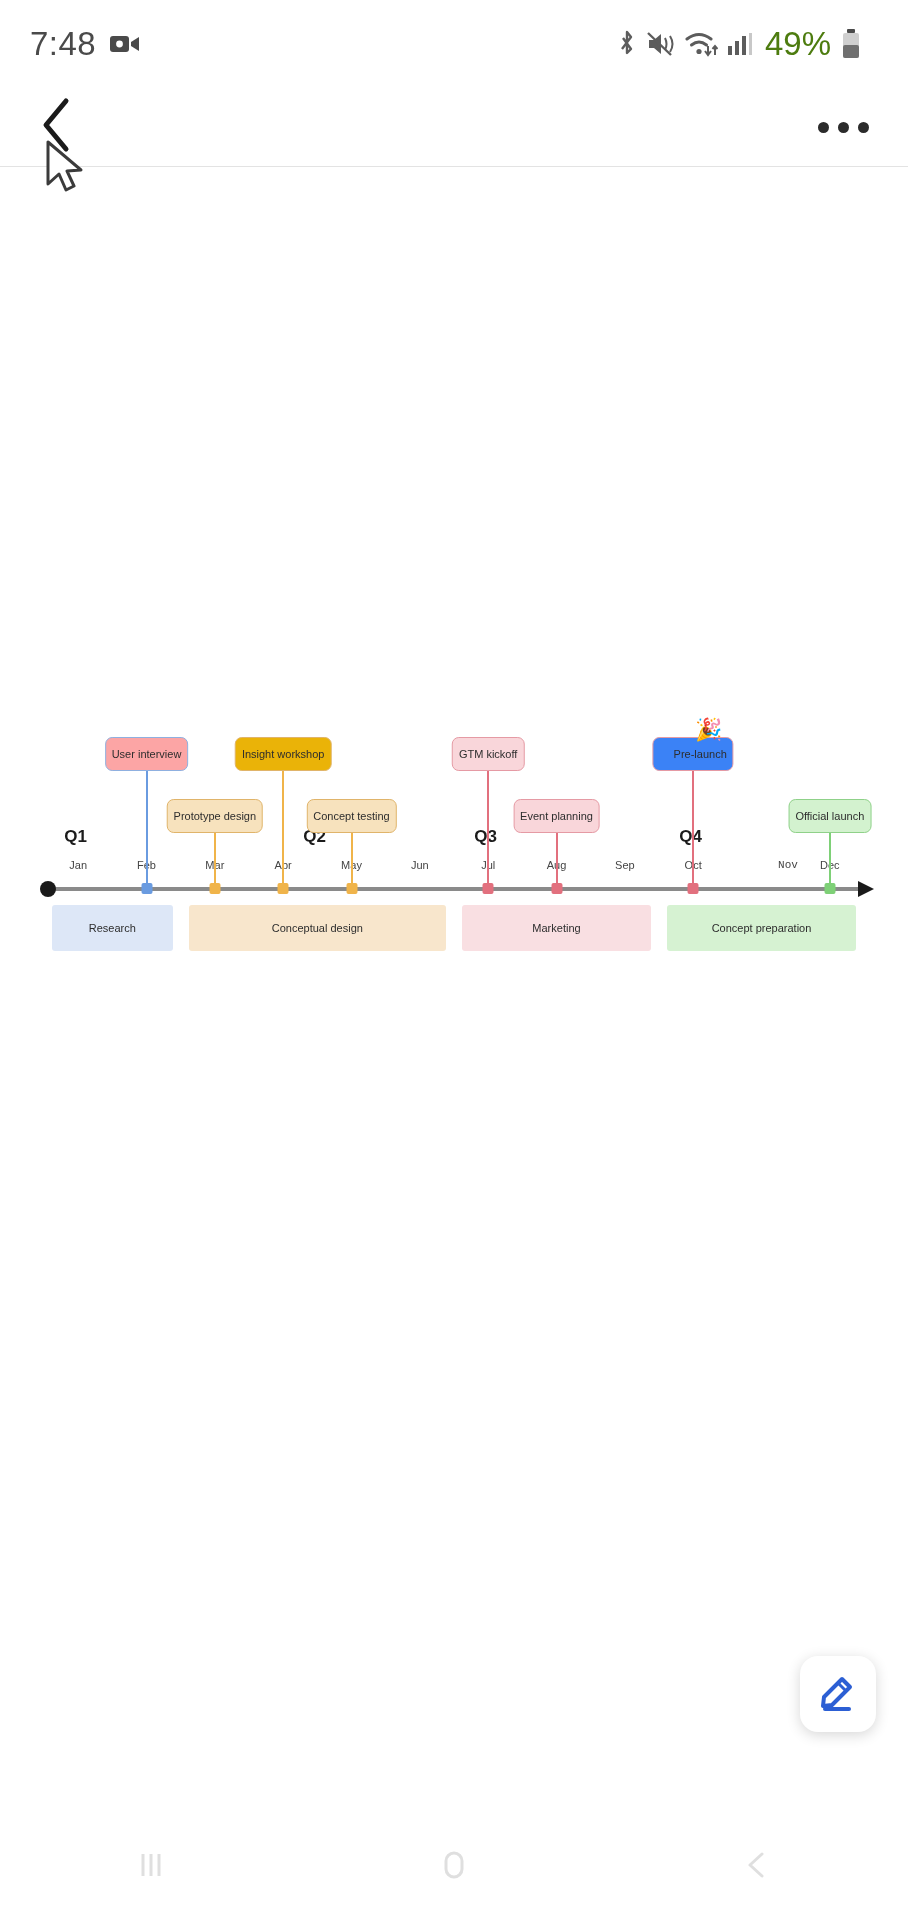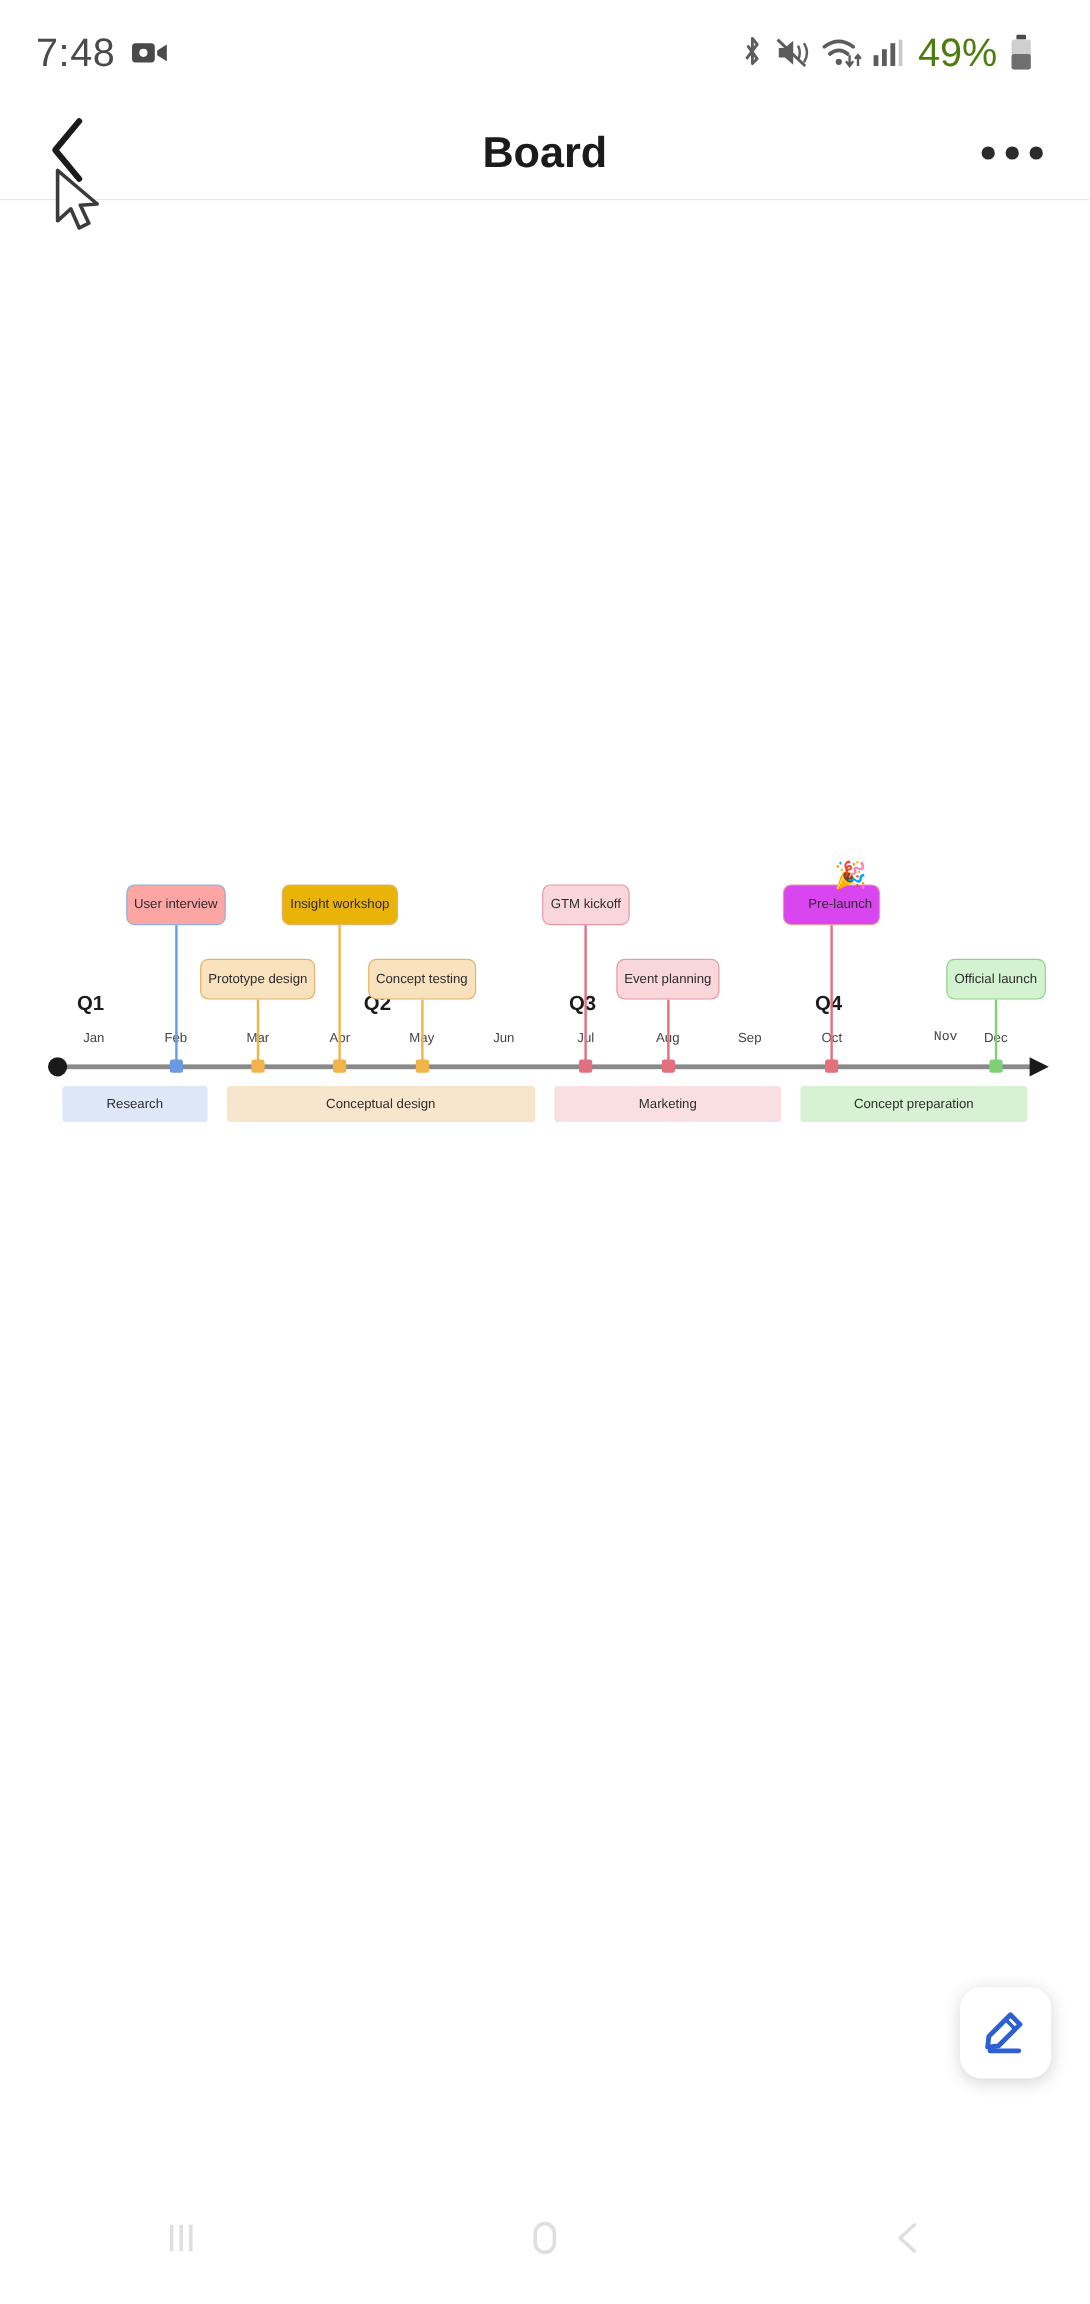--- a/index.html
+++ b/index.html
@@ -70,21 +70,21 @@
   .mbox {
     position: absolute; transform: translateX(-50%);
     border-radius: 7px; border: 1px solid;
     display: flex; align-items: center; justify-content: center;
     font-size: 11px; color: #2d2d2d; text-align: center;
     padding: 0 6px; white-space: nowrap; height: 34px;
   }
   .emoji { position: absolute; font-size: 22px; z-index: 5; }
 
   .phasebar {
-    position: absolute; top: 186px; height: 30px; border-radius: 3px;
+    position: absolute; top: 186px; height: 46px; border-radius: 3px;
     display: flex; align-items: center; justify-content: center;
     font-size: 11px; color: #2d2d2d;
   }
 
   
   .fab {
     position: absolute; left: 800px; top: 1656px; width: 76px; height: 76px;
     background: #ffffff; border-radius: 18px;
     box-shadow: 0 3px 14px rgba(0,0,0,0.16);
     display: flex; align-items: center; justify-content: center;
@@ -155,21 +155,20 @@
   </div>
 
   <div class="appbar">
     <div class="back-btn">
       <span>
         <svg width="40" height="60" viewBox="0 0 40 60">
             <path d="M28 6 L8 30 L28 54" stroke="#1b1b1b" stroke-width="5" fill="none" stroke-linecap="round" stroke-linejoin="round"></path>
           </svg>
       </span>
     </div>
-    <div class="appbar-title">Board</div>
     <div class="more-btn">
       <span class="dot"></span>
       <span class="dot"></span>
       <span class="dot"></span>
     </div>
   </div>
 
   <div class="cursor">
     <svg width="44" height="58" viewBox="0 0 44 58">
       <path d="M4 2 L4 44 L15 34 L22 50 L30 46 L23 31 L37 30 Z" fill="#ffffff" stroke="#3b3b3b" stroke-width="3" stroke-linejoin="round"></path>
@@ -221,21 +220,21 @@
           <div class="marker" style="left: 649.167px; background: rgb(226, 112, 126);"></div>
           <div class="marker" style="left: 785.833px; background: rgb(126, 208, 119);"></div>
         </div>
       <div id="mboxes">
           <div class="mbox" style="left: 102.5px; top: 18px; background: #fca5a5; border-color: rgb(143, 176, 224);">User interview</div>
           <div class="mbox" style="left: 170.833px; top: 80px; background: rgb(247, 226, 189); border-color: rgb(224, 180, 106);">Prototype design</div>
           <div class="mbox" style="left: 239.167px; top: 18px; background: #eab308; border-color: rgb(224, 180, 106);">Insight workshop</div>
           <div class="mbox" style="left: 307.5px; top: 80px; background: rgb(247, 226, 189); border-color: rgb(224, 180, 106);">Concept testing</div>
           <div class="mbox" style="left: 444.167px; top: 18px; background: rgb(249, 214, 218); border-color: rgb(229, 154, 164);">GTM kickoff</div>
           <div class="mbox" style="left: 512.5px; top: 80px; background: rgb(249, 214, 218); border-color: rgb(229, 154, 164);">Event planning</div>
-          <div class="mbox" style="left: 649.167px; top: 18px; background: #d946ef; border-color: rgb(229, 154, 164); padding-left: 20px;">Pre-launch</div>
+          <div class="mbox" style="left: 649.167px; top: 18px; background: #3b82f6; border-color: rgb(229, 154, 164); padding-left: 20px;">Pre-launch</div>
           <div class="emoji" style="left: 651.167px; top: -2px;">🎉</div>
           <div class="mbox" style="left: 785.833px; top: 80px; background: rgb(211, 242, 207); border-color: rgb(143, 209, 137);">Official launch</div>
         </div>
       <div id="phases">
           <div class="phasebar" style="left: 8px; width: 120.667px; background: rgb(221, 231, 247);">Research</div>
           <div class="phasebar" style="left: 144.667px; width: 257.333px; background: rgb(248, 230, 204);">Conceptual design</div>
           <div class="phasebar" style="left: 418px; width: 189px; background: rgb(249, 223, 226);">Marketing</div>
           <div class="phasebar" style="left: 623px; width: 189px; background: rgb(214, 242, 210);">Concept preparation</div>
         </div>
     </div>

